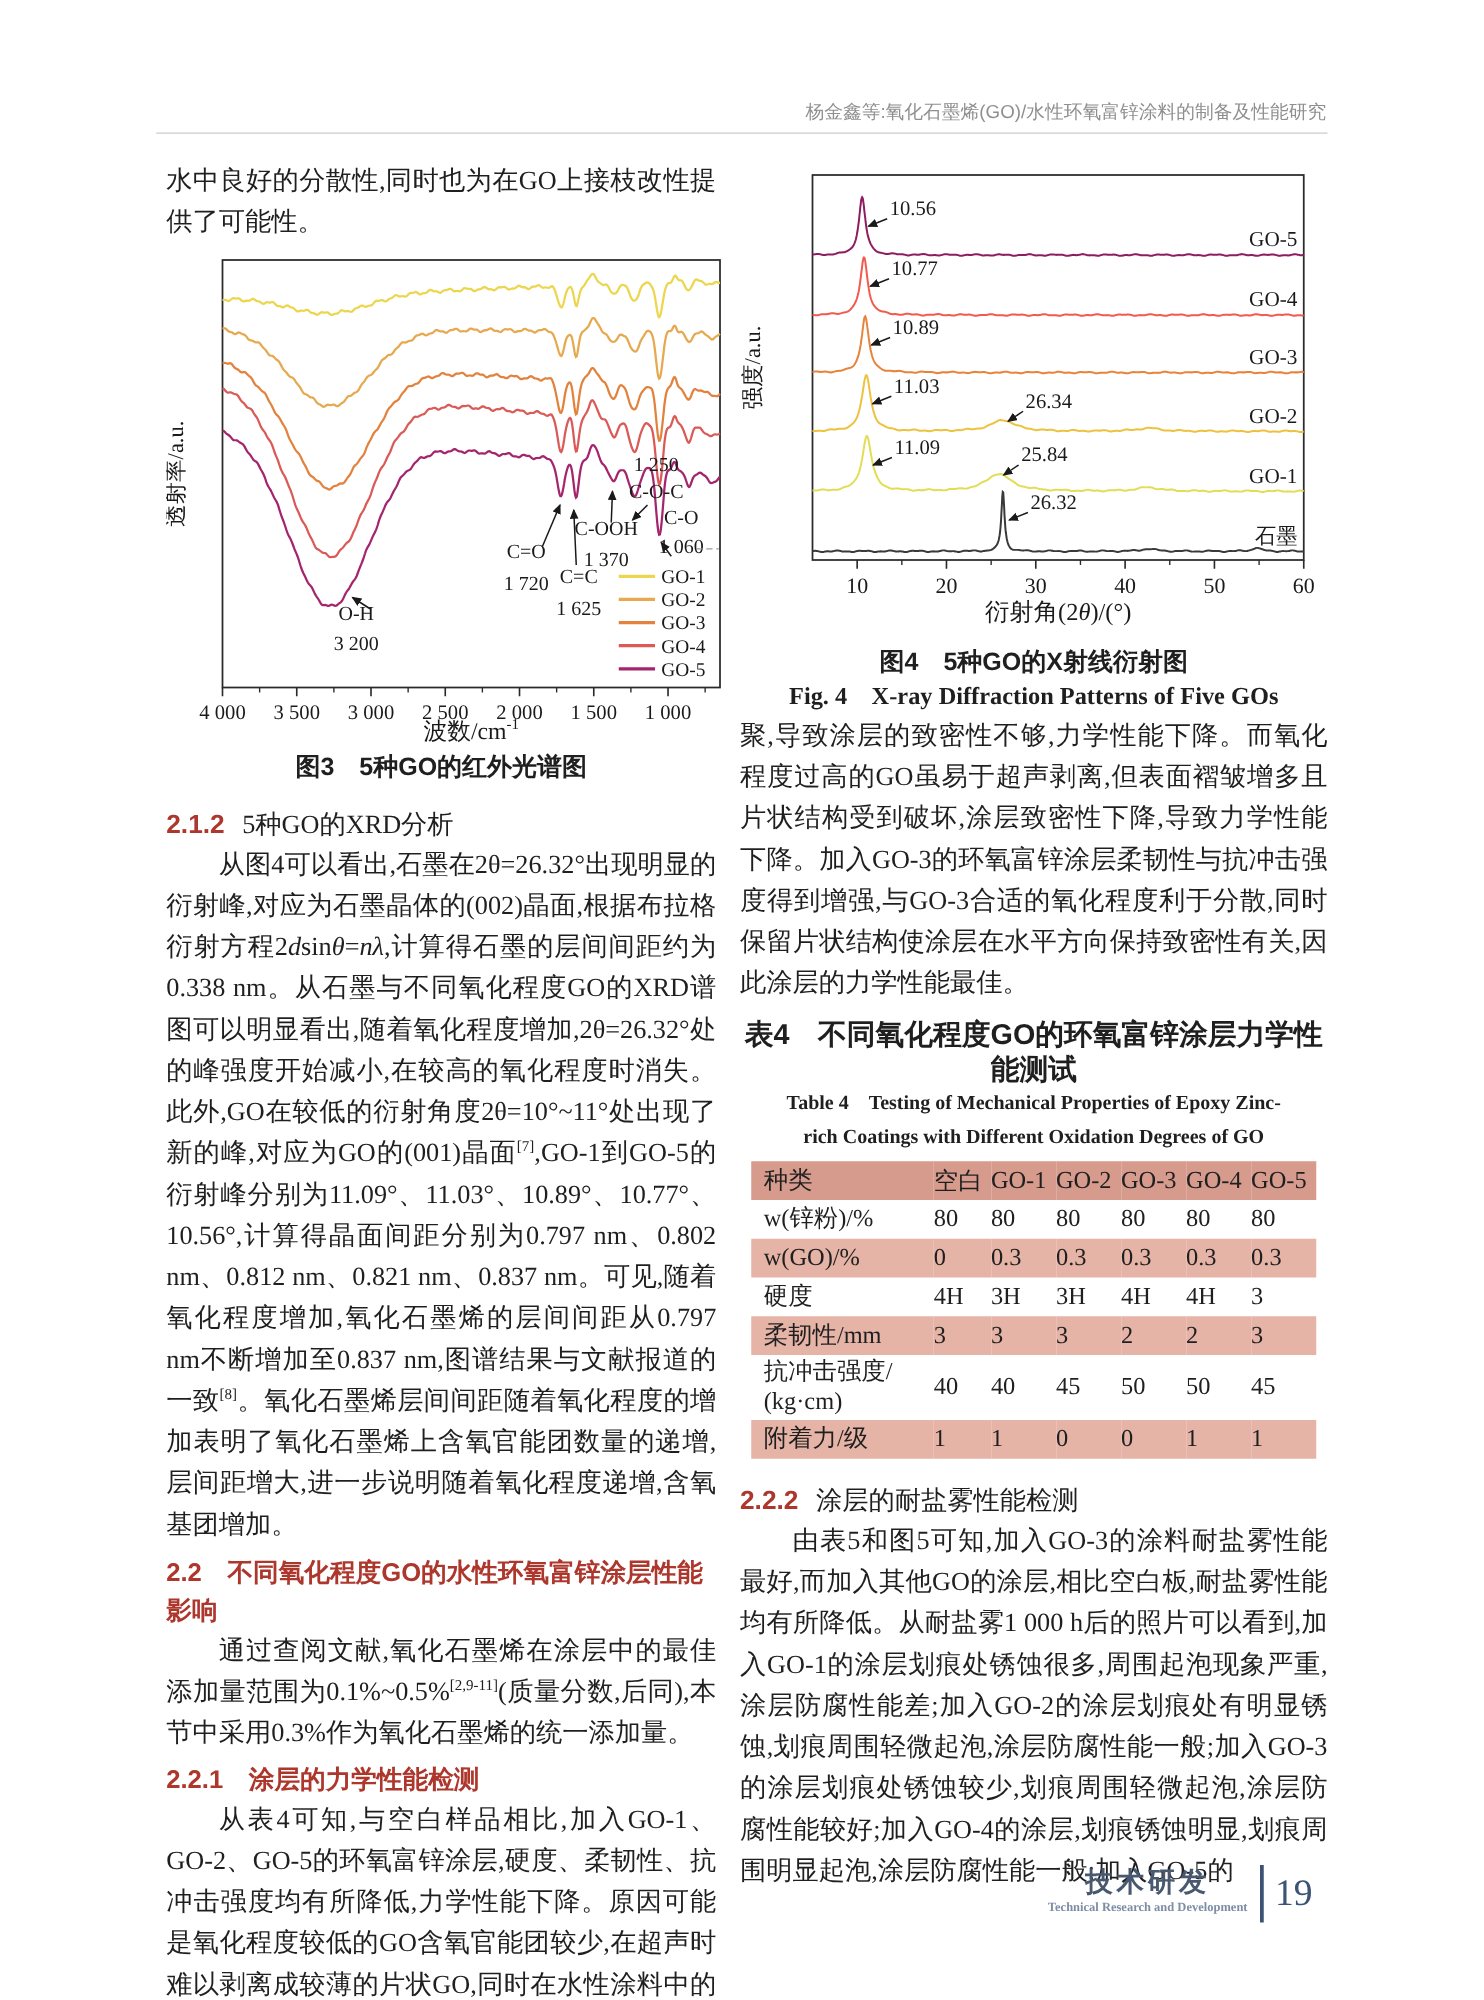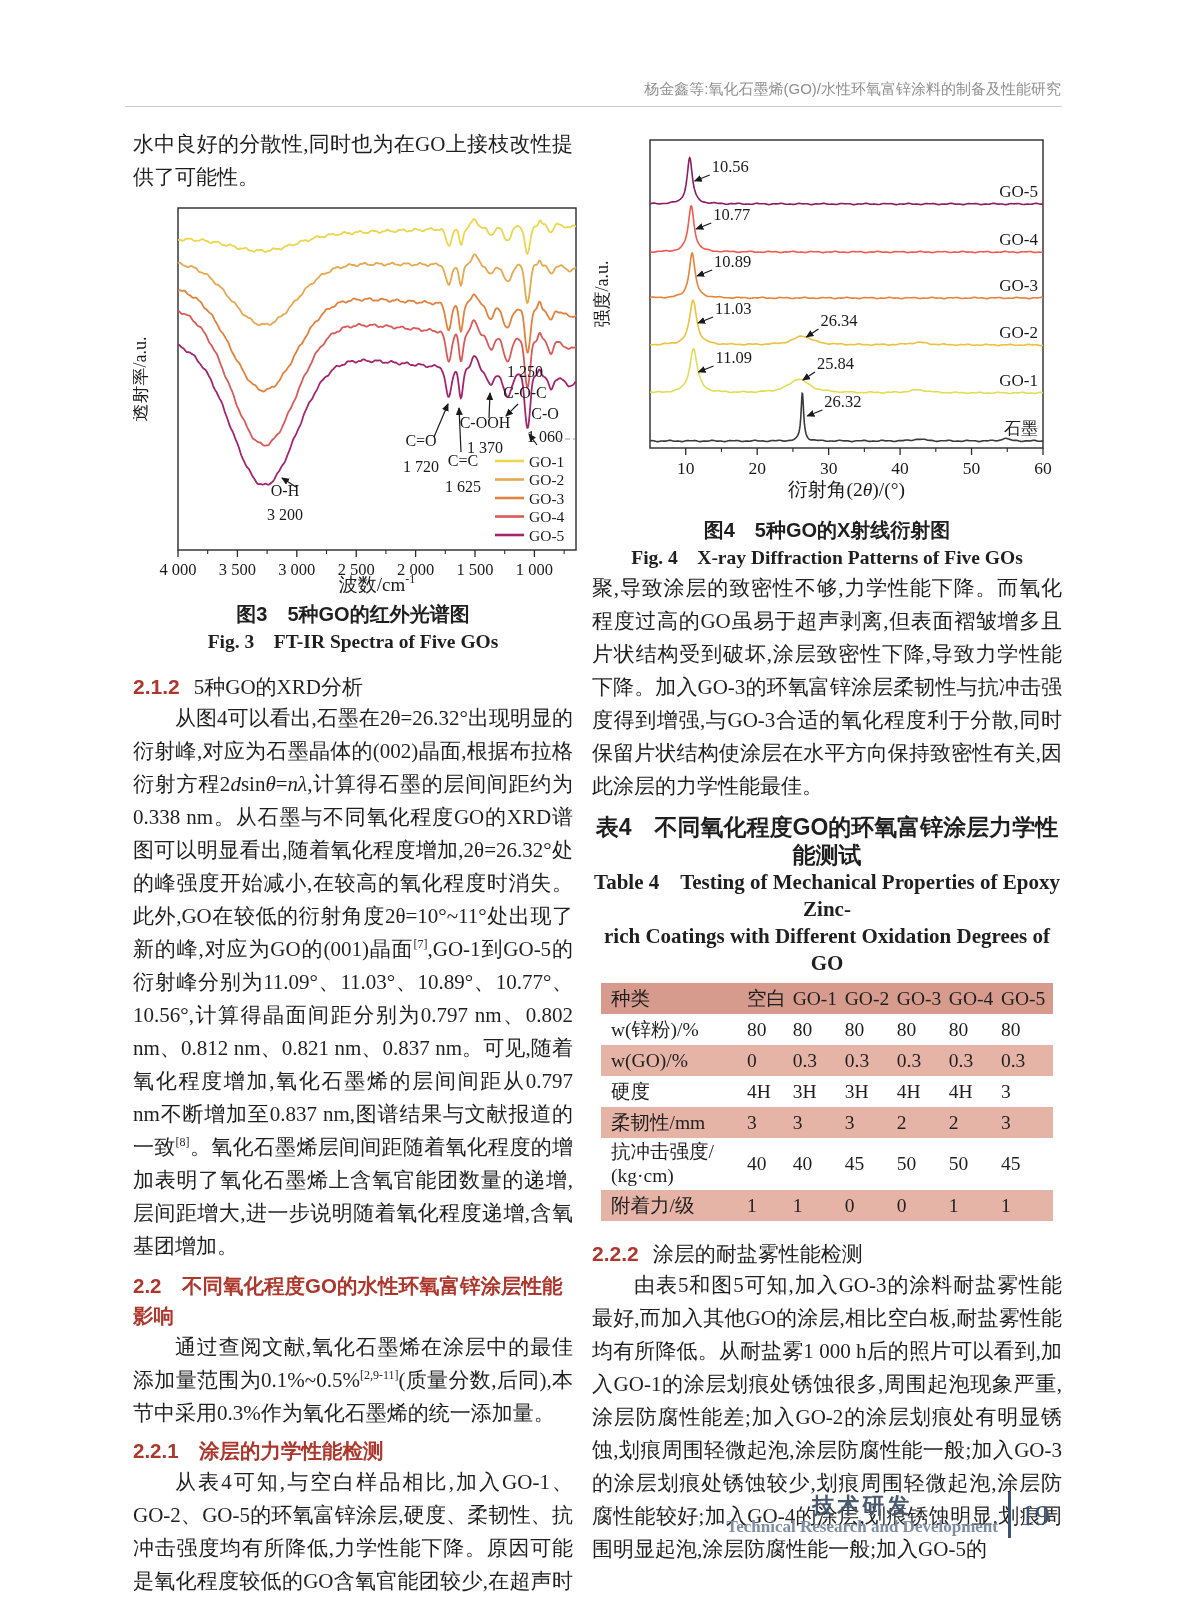--- a/index.html
+++ b/index.html
@@ -20,32 +20,32 @@
   .cap-en{font-weight:700;font-size:19.5px;text-align:center;line-height:28px;}
   h3.sub{margin:16px 0 0 0;font-size:21px;font-weight:400;line-height:30px;}
   h3.sub .num{color:#ad372c;font-family:"Liberation Sans","DejaVu Sans",sans-serif;font-weight:700;margin-right:14px;}
   h2.red{margin:8px 0 0 0;color:#ad372c;font-family:"Liberation Sans","DejaVu Sans",sans-serif;
         font-weight:700;font-size:20.5px;line-height:30px;}
   h3.red{margin:6px 0 0 0;color:#ad372c;font-family:"Liberation Sans","DejaVu Sans",sans-serif;
         font-weight:700;font-size:20.5px;line-height:30px;}
   .mt4{margin-top:4px;} .mt24{margin-top:24px;}
   .tbl-title-cn{font-family:"Liberation Sans","DejaVu Sans",sans-serif;font-weight:700;font-size:23px;
         text-align:center;line-height:28px;margin-top:10px;}
-  .tbl-title-en{font-weight:700;font-size:21px;text-align:center;line-height:27px;}
+  .tbl-title-en{font-weight:700;font-size:16px;text-align:center;line-height:27px;}
   table.data{width:452px;margin:6px auto 0 auto;border-collapse:collapse;font-size:19.5px;}
   table.data th,table.data td{font-weight:400;padding:2px 0;height:27px;text-align:left;}
   table.data th:first-child,table.data td:first-child{text-align:left;padding-left:10px;width:136px;
         white-space:pre-line;line-height:24px;}
   table.data thead tr{background:#d69b8d;}
   table.data tbody tr:nth-child(even){background:#e6b3a7;}
   .footer{position:absolute;top:1492px;right:137px;display:flex;align-items:center;}
   .f-labels{text-align:right;}
   .f-cn{font-family:"Liberation Sans","DejaVu Sans",sans-serif;font-weight:700;font-size:22px;
         color:#47586f;letter-spacing:3px;line-height:24px;text-align:center;}
-  .f-en{font-size:17px;font-weight:700;color:#7d8da3;line-height:18px;}
+  .f-en{font-size:10px;font-weight:700;color:#7d8da3;line-height:18px;}
   .f-bar{width:3px;height:46px;background:#3d5374;margin:0 9px 0 10px;}
   .f-num{font-size:30px;color:#3d5374;}
   svg text{font-family:"Liberation Serif","DejaVu Serif",serif;fill:#1a1a1a;}
 </style>
 </head>
 <body>
 
 <div class="page">
 
   <div class="header-title">杨金鑫等:氧化石墨烯(GO)/水性环氧富锌涂料的制备及性能研究</div>
@@ -114,21 +114,20 @@
           <text x="392" y="204" text-anchor="middle" font-size="16">C-O-C</text>
           <line x1="385" y1="210" x2="373" y2="222" stroke="#1a1a1a" stroke-width="1.2" marker-end="url(#arrA)"></line>
           <text x="412" y="225" text-anchor="middle" font-size="16">C-O</text>
           <text x="412" y="248" text-anchor="middle" font-size="16">1 060</text>
           <line x1="404" y1="251" x2="396" y2="240" stroke="#1a1a1a" stroke-width="1.2" marker-end="url(#arrA)"></line>
           <line x1="424" y1="245" x2="442" y2="245" stroke="#9a9a9a" stroke-width="1" stroke-dasharray="5,3"></line>
           <text transform="translate(13 185) rotate(-90)" text-anchor="middle" font-size="18">透射率/a.u.</text>
           <text x="244" y="397" text-anchor="middle" font-size="19">波数/cm<tspan dy="-8" font-size="12">-1</tspan></text>
         </svg>
       <div class="cap-cn">图3　5种GO的红外光谱图</div>
-      <div class="cap-en">Fig. 3　FT-IR Spectra of Five GOs</div>
     </div>
 
     <h3 class="sub">
       <span class="num">2.1.2</span><span>5种GO的XRD分析</span>
     </h3>
     <p class="body indent mt4">从图4可以看出,石墨在2θ=26.32°出现明显的衍射峰,对应为石墨晶体的(002)晶面,根据布拉格衍射方程2<i>d</i>sin<i>θ</i>=<i>nλ</i>,计算得石墨的层间间距约为0.338 nm。从石墨与不同氧化程度GO的XRD谱图可以明显看出,随着氧化程度增加,2θ=26.32°处的峰强度开始减小,在较高的氧化程度时消失。此外,GO在较低的衍射角度2θ=10°~11°处出现了新的峰,对应为GO的(001)晶面<sup>[7]</sup>,GO-1到GO-5的衍射峰分别为11.09°、11.03°、10.89°、10.77°、10.56°,计算得晶面间距分别为0.797 nm、0.802 nm、0.812 nm、0.821 nm、0.837 nm。可见,随着氧化程度增加,氧化石墨烯的层间间距从0.797 nm不断增加至0.837 nm,图谱结果与文献报道的一致<sup>[8]</sup>。氧化石墨烯层间间距随着氧化程度的增加表明了氧化石墨烯上含氧官能团数量的递增,层间距增大,进一步说明随着氧化程度递增,含氧基团增加。</p>
 
     <h2 class="red">2.2　不同氧化程度GO的水性环氧富锌涂层性能影响</h2>
     <p class="body indent mt4">通过查阅文献,氧化石墨烯在涂层中的最佳添加量范围为0.1%~0.5%<sup>[2,9-11]</sup>(质量分数,后同),本节中采用0.3%作为氧化石墨烯的统一添加量。</p>
 

